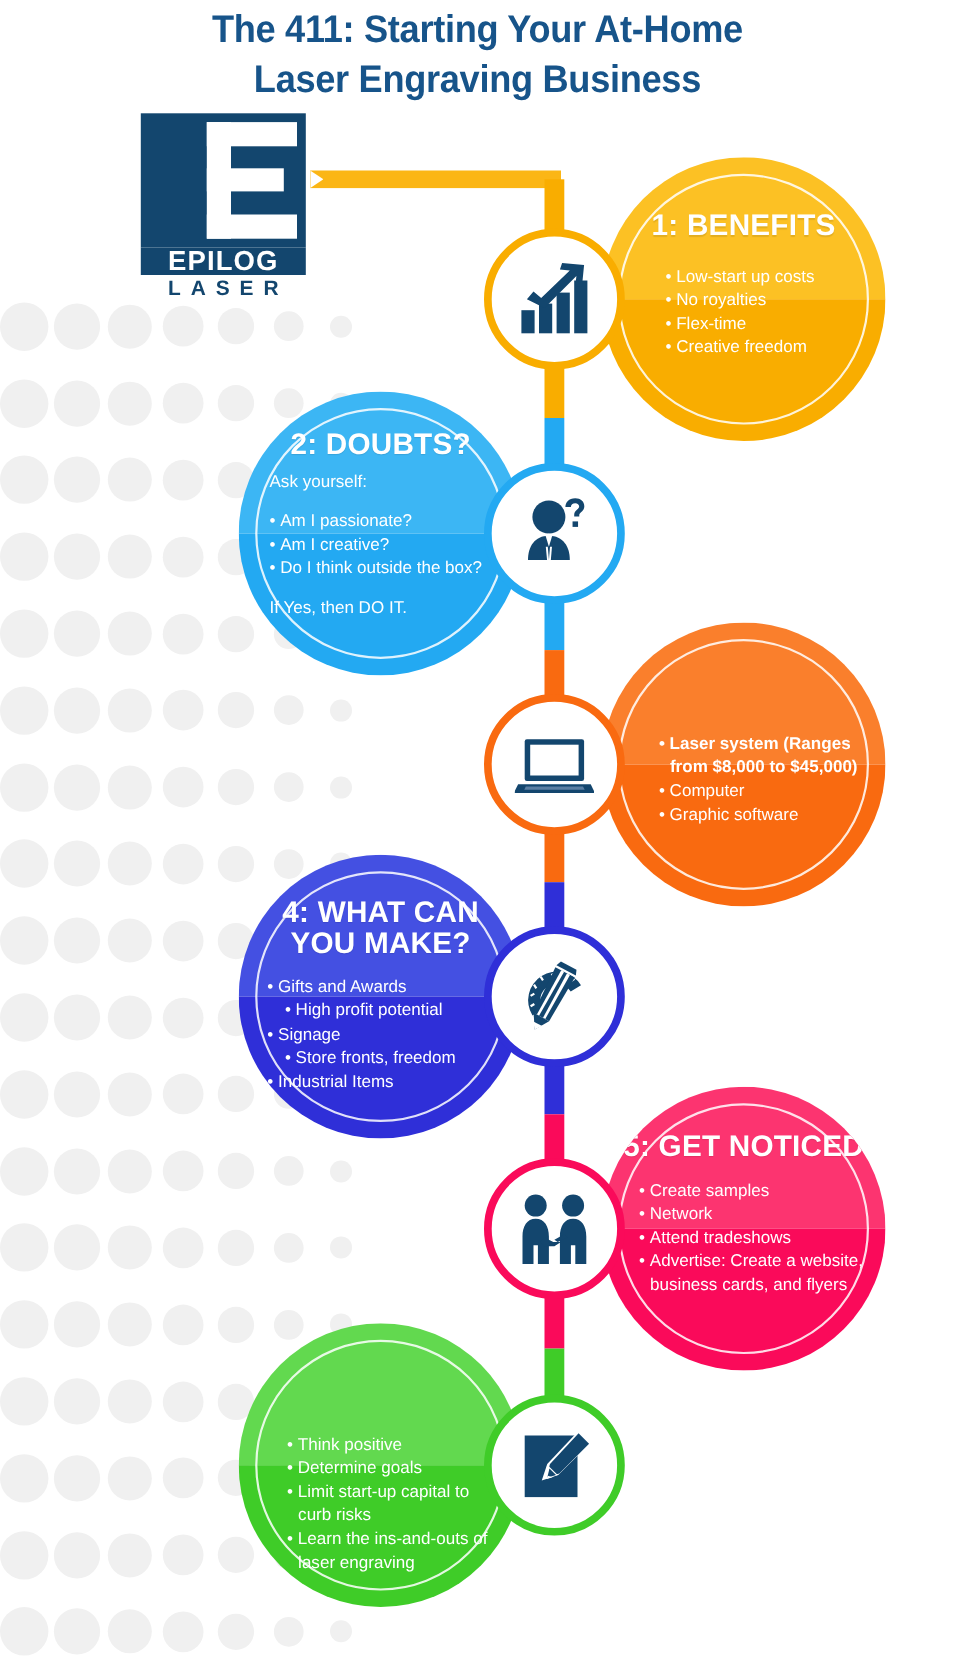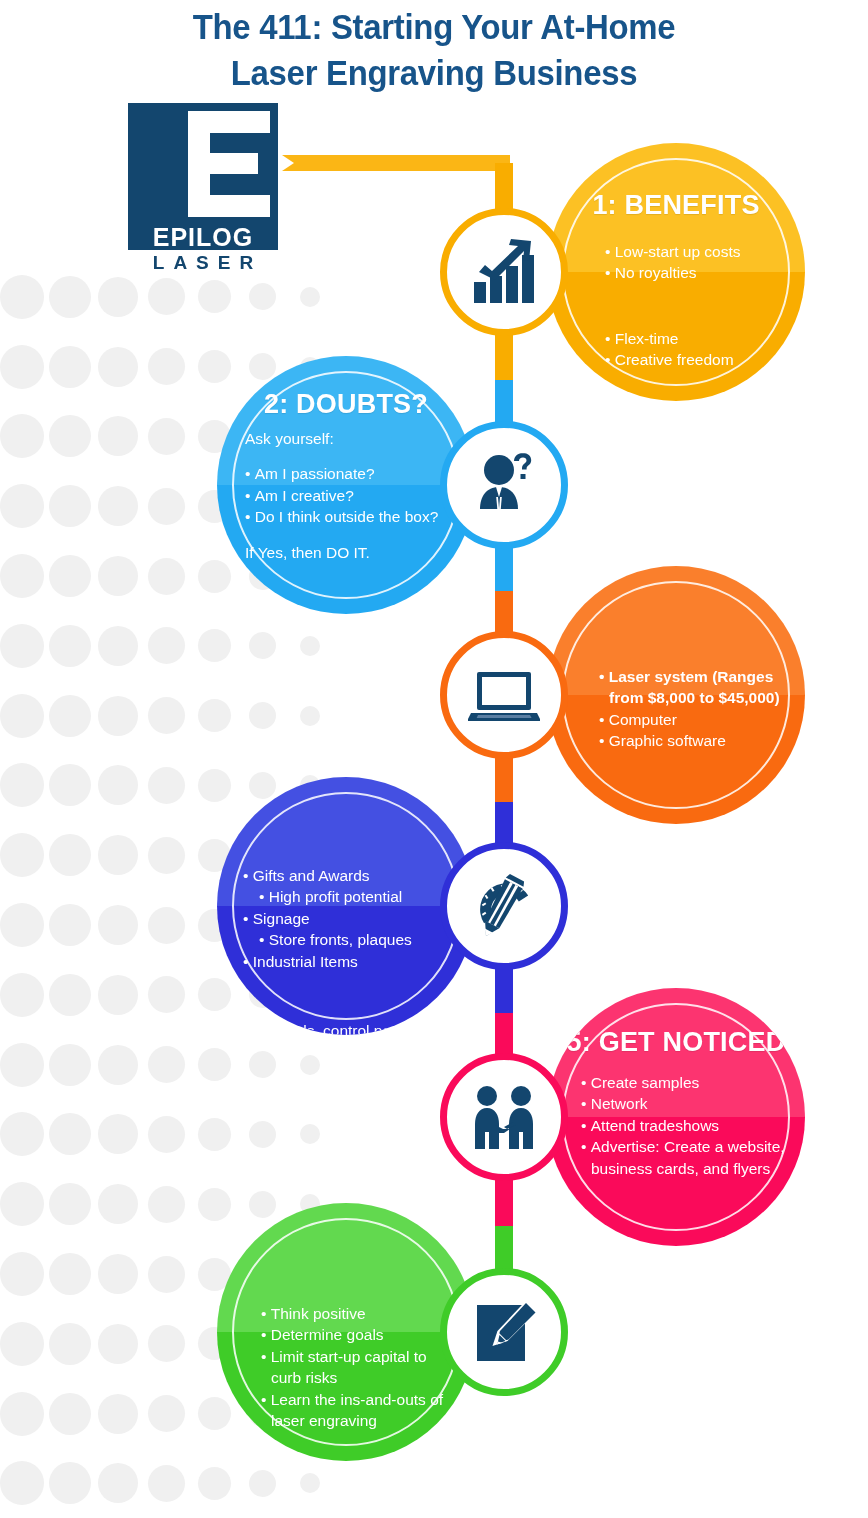--- a/index.html
+++ b/index.html
@@ -274,21 +274,21 @@
         <div class="half-top" style="background: rgb(252, 193, 36);"></div>
         <div class="half-bot" style="background: rgb(249, 173, 0);"></div>
         <div class="sec-ring"></div>
         <div class="sec-body">
           <div class="sec-h" style="top: 48px;">
             <div>1: BENEFITS</div>
           </div>
           <div class="sec-list" style="top: 98px; padding-left: 58px; padding-right: 14px; width: 186px;">
             <div class="li" style="padding-left: 10px; text-indent: -10px;"><span>•&nbsp;</span><span>Low-start up costs</span></div>
             <div class="li" style="padding-left: 10px; text-indent: -10px;"><span>•&nbsp;</span><span>No royalties</span></div>
-            <div class="li" style="padding-left: 10px; text-indent: -10px; margin-top: 44px;"><span>•&nbsp;</span><span>Flex-time</span></div>
+            <div class="li" style="padding-left: 10px; text-indent: -10px;"><span>•&nbsp;</span><span>Flex-time</span></div>
             <div class="li" style="padding-left: 10px; text-indent: -10px;"><span>•&nbsp;</span><span>Creative freedom</span></div>
           </div>
         </div>
       </div>
       <div class="sec" style="left: 217px; top: 356px;">
         <div class="half-top" style="background: rgb(60, 182, 244);"></div>
         <div class="half-bot" style="background: rgb(35, 169, 242);"></div>
         <div class="sec-ring"></div>
         <div class="sec-body">
           <div class="sec-h" style="top: 34px;">
@@ -313,25 +313,29 @@
             <div class="li" style="padding-left: 10px; text-indent: -10px;"><span>•&nbsp;</span><span>Computer</span></div>
             <div class="li" style="padding-left: 10px; text-indent: -10px;"><span>•&nbsp;</span><span>Graphic software</span></div>
           </div>
         </div>
       </div>
       <div class="sec" style="left: 217px; top: 777px;">
         <div class="half-top" style="background: rgb(68, 80, 226);"></div>
         <div class="half-bot" style="background: rgb(47, 47, 216);"></div>
         <div class="sec-ring"></div>
         <div class="sec-body">
+          <div class="sec-h" style="top: 38px;">
+            <div>4: WHAT CAN</div>
+            <div>YOU MAKE?</div>
+          </div>
           <div class="sec-list" style="top: 88px; padding-left: 26px; padding-right: 14px; width: 218px;">
-            <div class="li" style="padding-left: 10px; text-indent: -10px;"><span>•&nbsp;</span><span>Gifts and Awards</span></div>
+            <div class="li" style="padding-left: 10px; text-indent: -10px; margin-top: 22px;"><span>•&nbsp;</span><span>Gifts and Awards</span></div>
             <div class="li" style="padding-left: 26px; text-indent: -10px;"><span>•&nbsp;</span><span>High profit potential</span></div>
             <div class="li" style="padding-left: 10px; text-indent: -10px;"><span>•&nbsp;</span><span>Signage</span></div>
-            <div class="li" style="padding-left: 26px; text-indent: -10px;"><span>•&nbsp;</span><span>Store fronts, plaques</span></div>
+            <div class="li" style="padding-left: 26px; text-indent: -10px;"><span>•&nbsp;</span><span>Store fronts, freedom</span></div>
             <div class="li" style="padding-left: 10px; text-indent: -10px;"><span>•&nbsp;</span><span>Industrial Items</span></div>
             <div class="li" style="padding-left: 26px; text-indent: -10px; margin-top: 48px;"><span>•&nbsp;</span><span>Labels, control panels</span></div>
           </div>
         </div>
       </div>
       <div class="sec" style="left: 547px; top: 988px;">
         <div class="half-top" style="background: rgb(252, 52, 112);"></div>
         <div class="half-bot" style="background: rgb(250, 10, 90);"></div>
         <div class="sec-ring"></div>
         <div class="sec-body">

